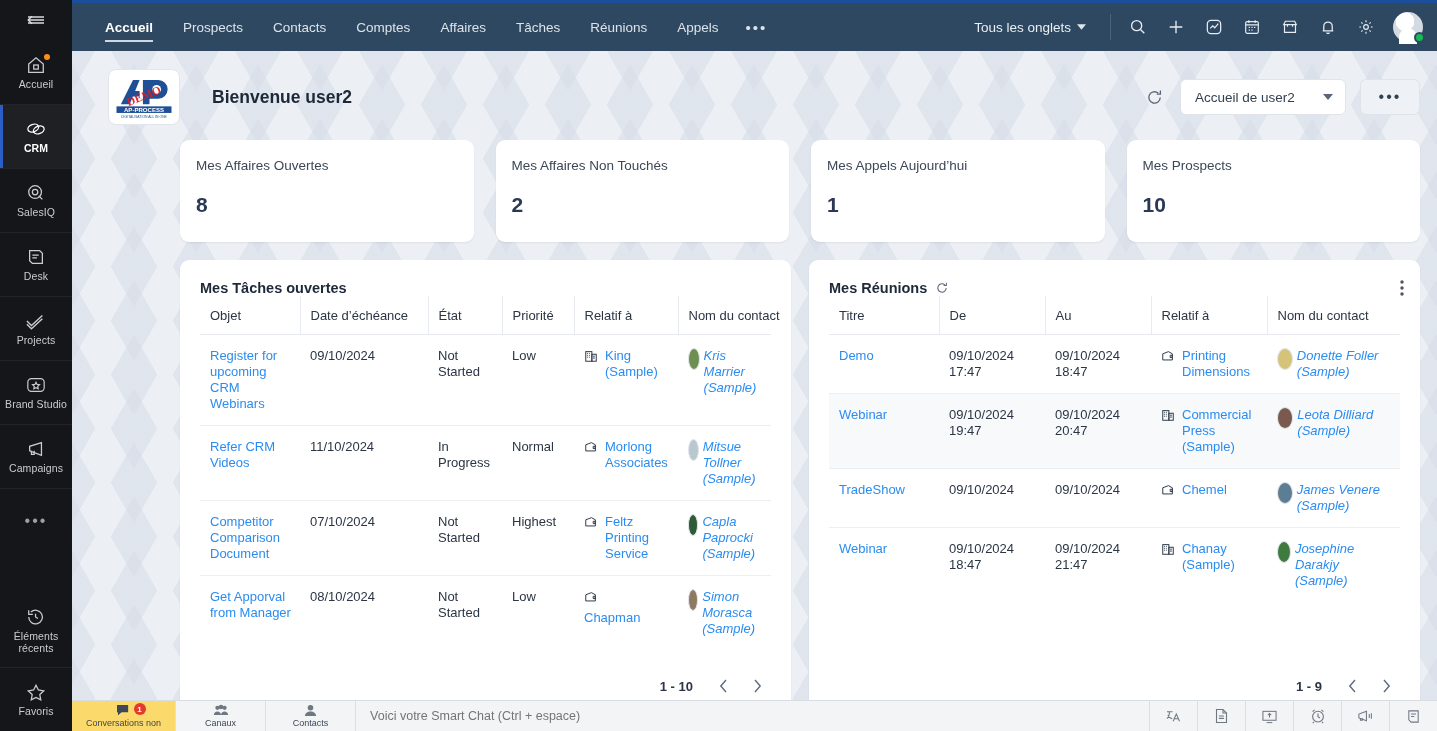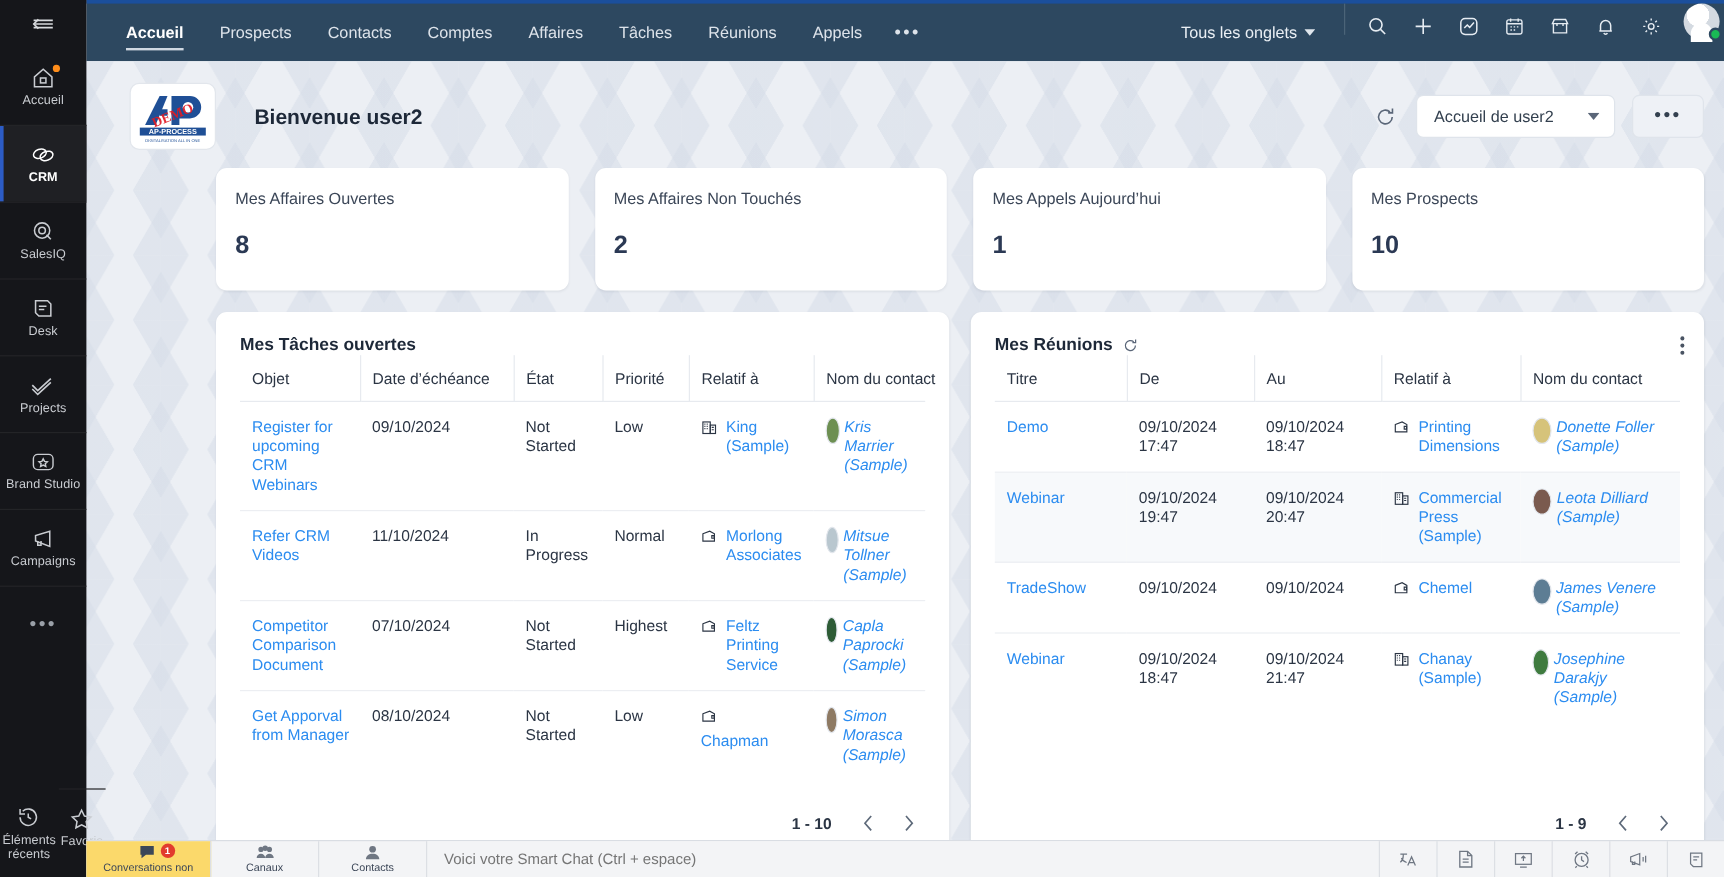--- a/index.html
+++ b/index.html
@@ -38,21 +38,21 @@
   .rail-item.active::before {
     content: ""; position: absolute; left: 0; top: 0; bottom: 0; width: 3px;
     background: #2c5cc5;
   }
   .rail-item .dot {
     position: absolute; width: 6px; height: 6px; border-radius: 50%;
     background: #ff8d1a; top: 14px; left: 44px;
   }
   .rail-dots { letter-spacing: 2px; font-size: 16px; color: #9aa0a8; }
   .rail-spacer { flex: 1 1 auto; }
-  .rail-bottom { display: flex; flex-direction: row; }
+  .rail-bottom { display: flex; flex-direction: column; }
   .rail-item.tall { height: 74px; }
 
   
   .main { flex: 1 1 auto; display: flex; flex-direction: column; min-width: 0; position: relative; }
 
   
   .topbar {
     height: 51px; background: #2d4860; display: flex; align-items: center;
     border-top: 3px solid #1b4f9c; position: relative; flex: 0 0 51px;
   }
@@ -60,21 +60,21 @@
   .tab {
     position: relative; height: 100%; display: flex; align-items: center;
     padding: 0 15px; color: #dde3ea; font-size: 13.5px; cursor: pointer; white-space: nowrap;
   }
   .tab.active { color: #ffffff; font-weight: bold; }
   .tab.active::after {
     content: ""; position: absolute; left: 15px; right: 15px; bottom: 9px;
     height: 2px; background: #cfd8e2;
   }
   .tab-more { color: #dde3ea; letter-spacing: 2px; font-size: 15px; padding: 0 12px; cursor: pointer; }
-  .top-right { margin-left: auto; display: flex; height: 100%; }
+  .top-right { margin-left: auto; display: flex; align-items: center; height: 100%; padding-right: 10px; }
   .alltabs { color: #eaeff4; font-size: 13.5px; display: flex; align-items: center; gap: 6px; cursor: pointer; padding-right: 16px;}
   .vdiv { width: 1px; height: 26px; background: #4b6478; margin: 0 8px; }
   .ticon { width: 38px; height: 38px; display: flex; align-items: center; justify-content: center; color: #e6ecf2; cursor: pointer; }
   .avatar-wrap { position: relative; width: 30px; height: 30px; margin-left: 8px; margin-right: 4px; cursor: pointer; }
   .avatar-circ {
     width: 30px; height: 30px; border-radius: 50%;
     background: radial-gradient(circle at 40% 32%, #ffffff 0 34%, #d4dae1 35% 100%);
     overflow: hidden;
   }
   .avatar-circ::after {

